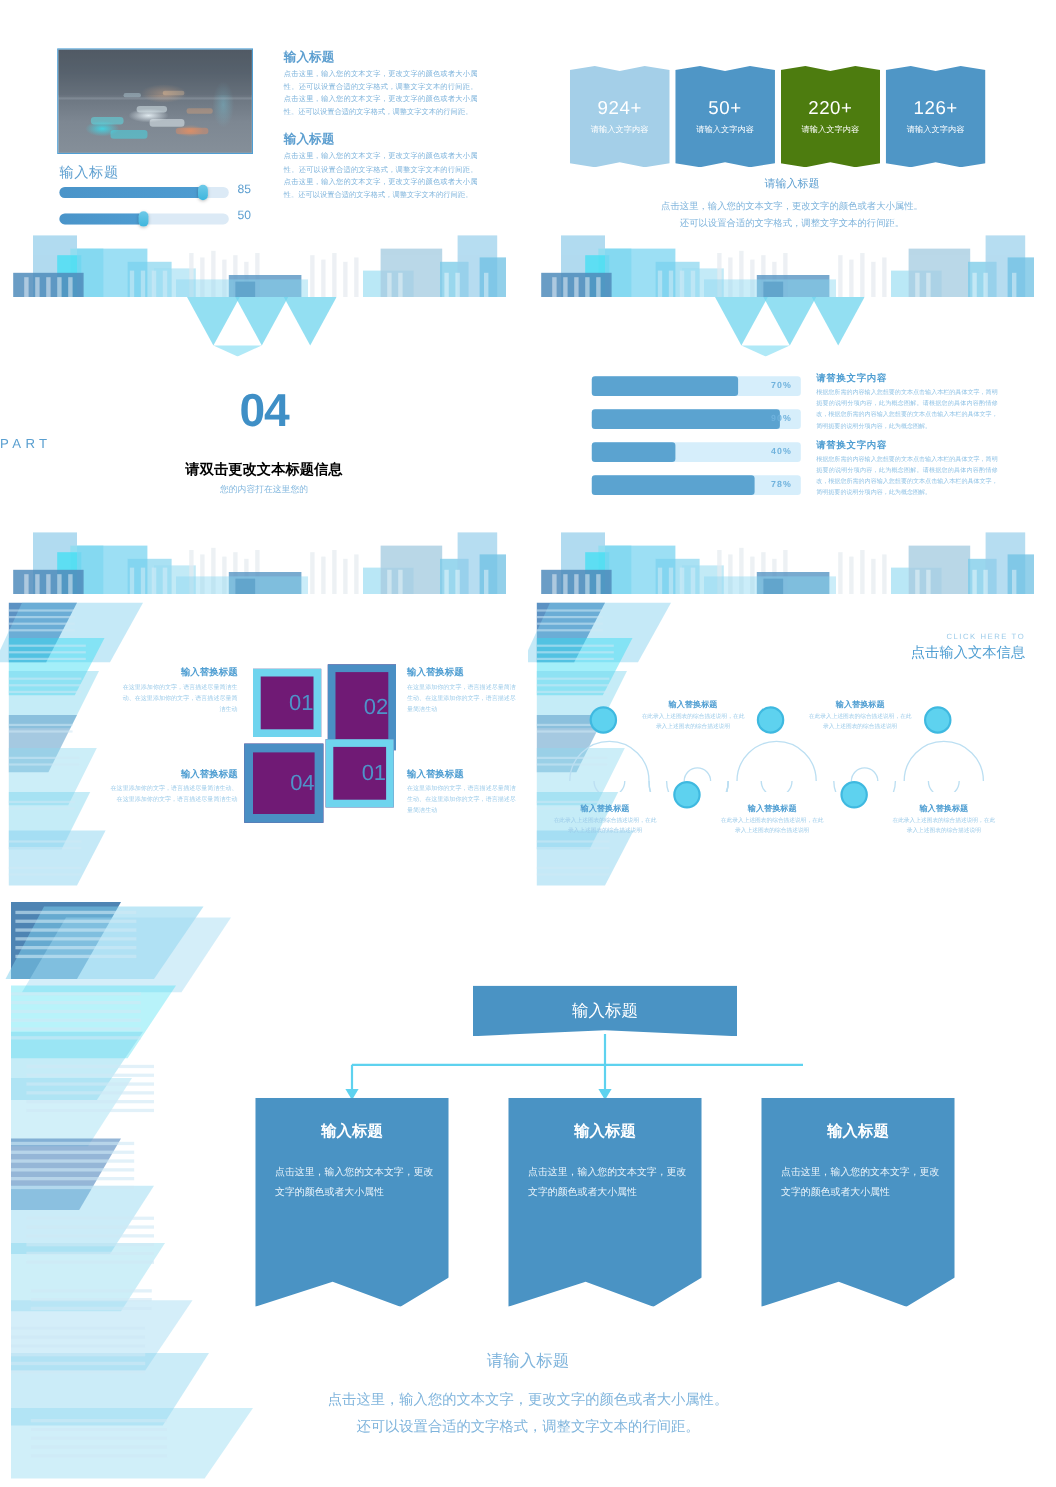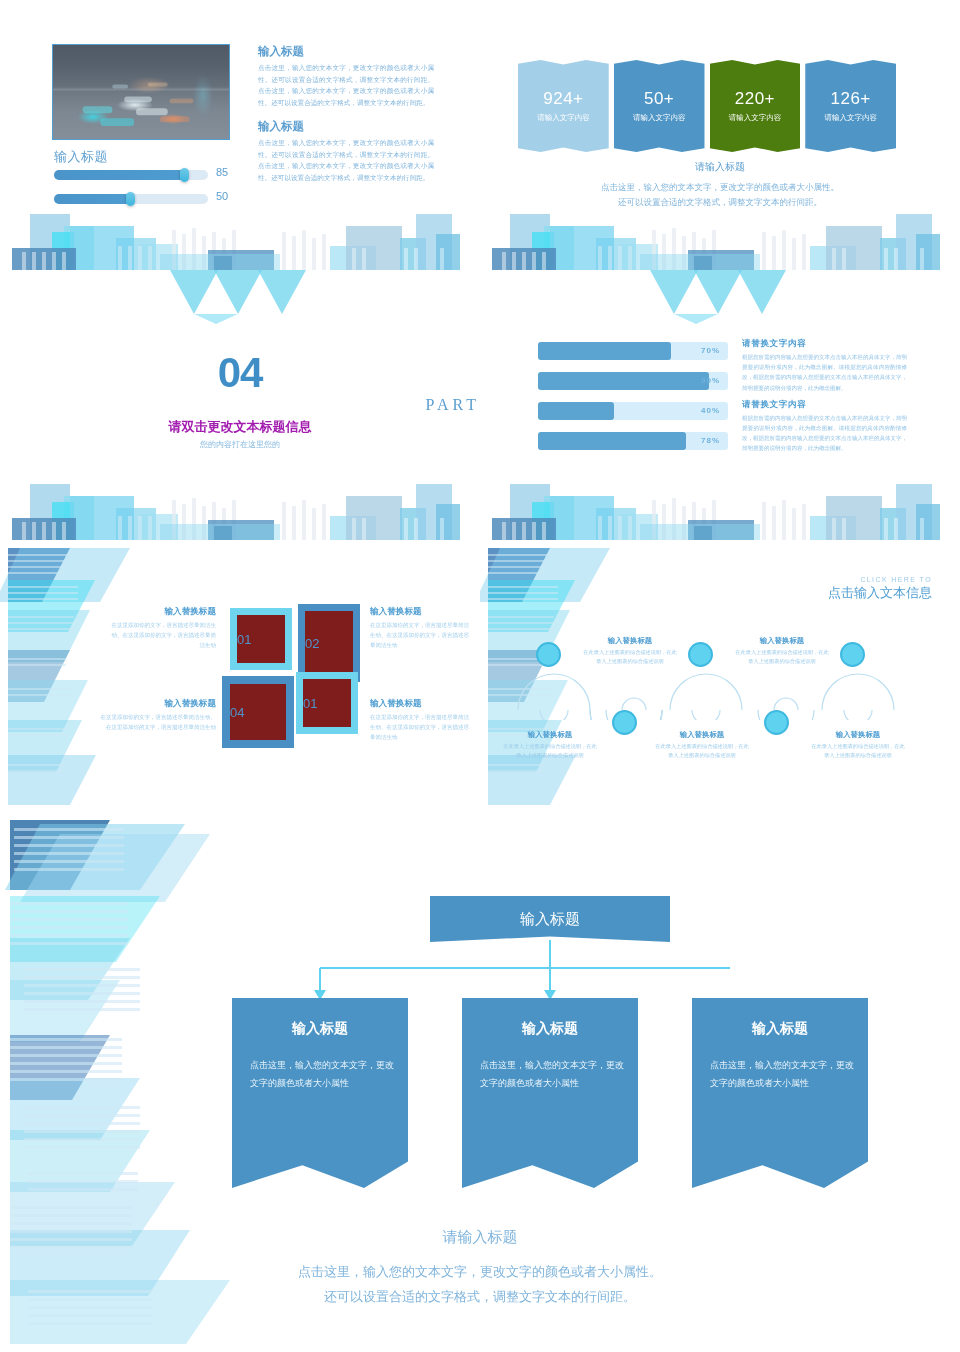--- a/index.html
+++ b/index.html
@@ -61,44 +61,44 @@
   .s2-sub .l { font-size: 8.5px; color: #7fb4dc; line-height: 1.8; }
 
   
   .skyline { position: absolute; width: 480px; height: 58px; left:0; overflow:hidden; }
 
   
   #slide3 { left: 0; top: 270px; width: 480px; height: 270px; }
   .chevron { position:absolute; left:170px; top:0; width:136px; height:54px; }
   #slide3 .pnum { position:absolute; left:0; right:0; top:82px; text-align:center;
       font-size: 42px; font-weight: 700; color:#3f8fc6; letter-spacing: -1px; line-height: 1; }
-  #slide3 .ppart { position:absolute; left:0; right:0; top:126px; text-align:right;
-      font-size: 16px; color:#5a9fd0; letter-spacing: 4px; font-family: Liberation Serif, serif; }
+  #slide3 .ppart { position:absolute; left:0; right:0; top:126px; text-align:left;
+      font-size: 12px; color:#5a9fd0; letter-spacing: 4px; }
   #slide3 .ptitle { position:absolute; left:0; right:0; top:148px; text-align:center;
-      font-size: 13px; font-weight:700; color:#a21caf; }
+      font-size: 13px; font-weight:700; color:#000000; }
   #slide3 .pbody { position:absolute; left:0; right:0; top:168px; text-align:center;
       font-size: 8px; color:#82b7de; line-height: 1.85; }
 
   
   #slide4 { left: 480px; top: 270px; width: 480px; height: 270px; }
   .hbars { position: absolute; left: 58px; top: 72px; width: 190px; }
   .hbar-row { position: relative; height: 18px; margin-bottom: 12px;
               background: #d6eefb; border-radius: 3px; }
   .hbar-fill { position: absolute; left: 0; top: 0; height: 18px;
               background: #5ba3d0; border-radius: 3px; }
   .hbar-val { position: absolute; right: 8px; top: 4px; font-size: 8px;
               color: #6fb2dd; letter-spacing: 1px; font-weight: 700; }
   .s4-text { position: absolute; left: 262px; top: 68px; width: 165px; }
   .s4-h { font-size: 8.6px; font-weight: 700; color: #4f9ed2; letter-spacing: .6px; margin-bottom: 2px; }
   .s4-p { font-size: 5.5px; line-height: 1.85; color: #8fc2e5; text-align: justify; margin-bottom: 6px; }
 
   
   #slide5 { left: 0; top: 540px; width: 480px; height: 270px; }
-  .sq { position: absolute; display:flex; align-items:center; justify-content:flex-start;
-        font-size: 13px; color:#4e93c9; background:#7f1d1d; }
+  .sq { position: absolute; display:flex; align-items:center; justify-content:flex-end;
+        font-size: 20px; color:#4e93c9; background:#701a75; }
   .lbl-h { font-size: 8.6px; font-weight: 700; color: #4f9ed2; }
   .lbl-p { font-size: 5.5px; line-height: 1.8; color: #9ccbe9; margin-top: 3px; }
 
   
   #slide6 { left: 480px; top: 540px; width: 480px; height: 270px; }
   #slide6 .ch-en { position:absolute; right:28px; top:36px; font-size:7px; color:#9ccbe9;
         letter-spacing:1.4px; }
   #slide6 .ch-cn { position:absolute; right:28px; top:44px; font-size:13px; color:#4f9ed2; }
   .arc-lbl-h { font-size: 7.4px; font-weight:700; color:#4f9ed2; }
   .arc-lbl-p { font-size: 5.2px; line-height:1.75; color:#9ccbe9; margin-top:2px; }

